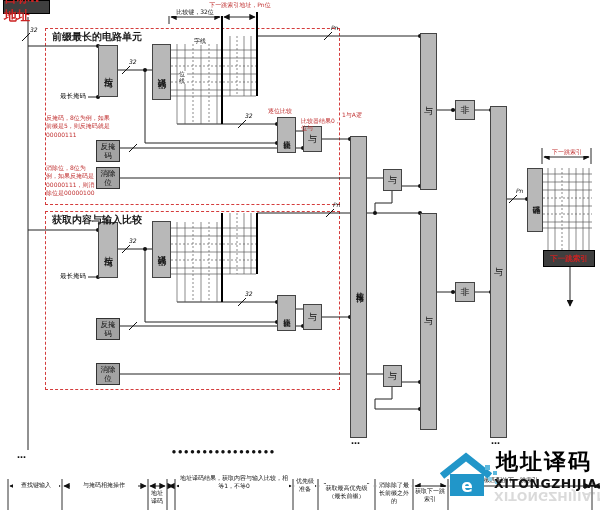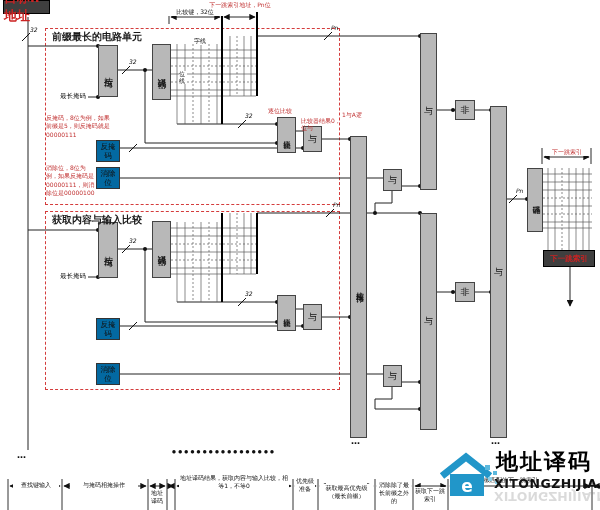--- a/index.html
+++ b/index.html
@@ -2,21 +2,21 @@
 <html><head>
 <meta charset="utf-8">
 <style>
   html,body{margin:0;padding:0;}
   body{font-family:"DejaVu Sans",sans-serif;}
   #stage{position:relative;width:600px;height:510px;background:#fff;overflow:hidden;}
   svg.layer{position:absolute;left:0;top:0;z-index:1;}
   .dashbox{position:absolute;border:1.5px dashed #d43c3c;z-index:0;box-sizing:border-box;}
   .gb{position:absolute;background:#b8b8b8;border:1px solid #444;box-sizing:border-box;
       display:flex;align-items:center;justify-content:center;color:#111;z-index:3;}
-  .wb{position:absolute;background:#0369a1;border:1px solid #333;box-sizing:border-box;
+  .wb{position:absolute;background:#a3a3a3;border:1px solid #333;box-sizing:border-box;
       display:flex;align-items:center;justify-content:center;color:#111;z-index:3;
       word-break:break-all;text-align:center;line-height:1.2;}
   .vt{writing-mode:vertical-rl;text-orientation:upright;letter-spacing:1px;}
   .lbl{position:absolute;color:#111;z-index:4;line-height:1.3;}
   .red{color:#c03030;}
   .rednote{position:absolute;color:#c03030;font-size:6px;line-height:1.4;z-index:4;word-break:break-all;}
   .boxtitle{position:absolute;font-size:10px;font-weight:bold;color:#1a1a1a;z-index:4;}
   .tl{position:absolute;font-size:6px;color:#111;text-align:center;background:#fff;line-height:1.35;z-index:5;word-break:break-all;}
   .darkbox{position:absolute;background:#3f3f3f;border:1px solid #000;box-sizing:border-box;
       display:flex;align-items:center;justify-content:center;color:#cc2222;font-weight:bold;z-index:3;}

